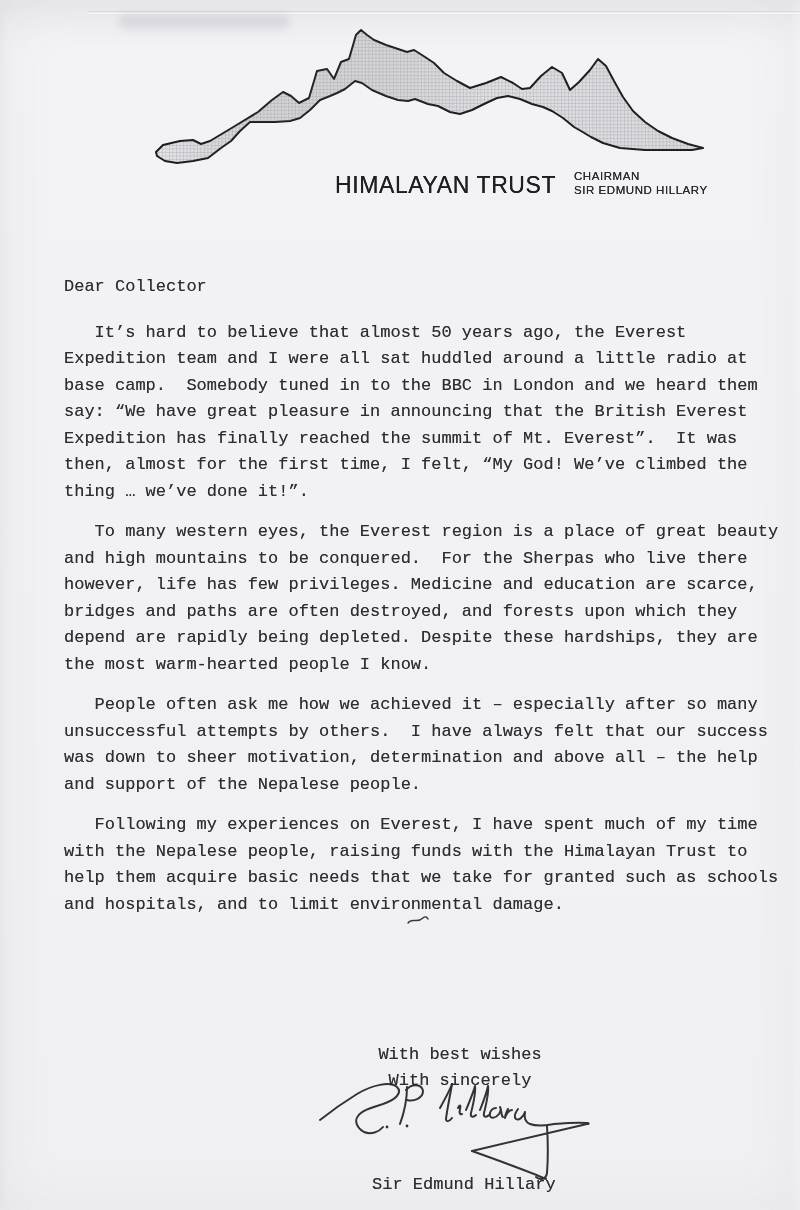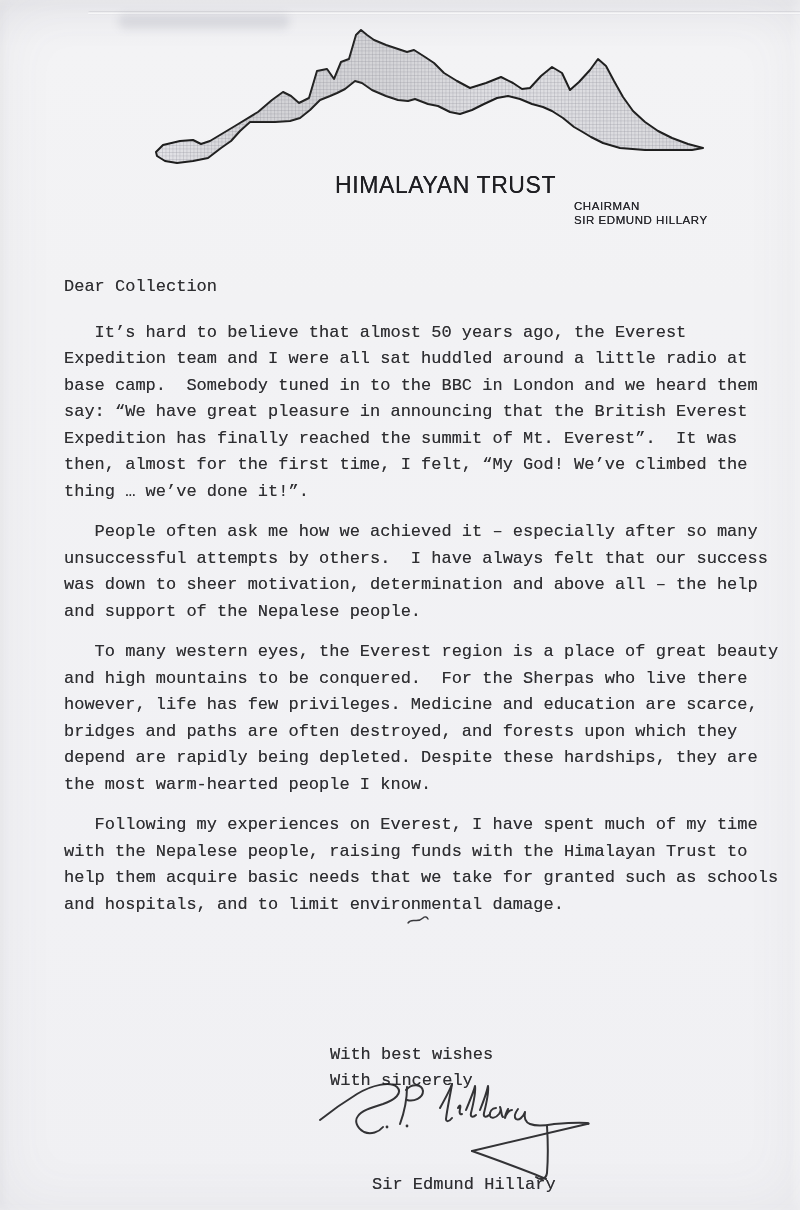--- a/index.html
+++ b/index.html
@@ -25,38 +25,38 @@
     border-radius:8px;filter:blur(4px);opacity:.5;
   }
   .mountain{position:absolute;left:148px;top:26px;width:565px;height:145px;}
   .org-title{
     position:absolute;left:335px;top:174px;
     font-family:Liberation Sans, sans-serif;
     font-size:23px;line-height:1;letter-spacing:.6px;
     color:#1f1f23;text-shadow:0 0 .5px #1f1f23;
   }
   .chairman{
-    position:absolute;left:574px;top:200px;
+    position:absolute;left:574px;top:170px;
     font-family:"Liberation Sans",sans-serif;
     font-size:11.5px;line-height:13.5px;letter-spacing:.55px;
     color:#29292e;text-shadow:0 0 .3px #29292e;
   }
   .body-text{
     position:absolute;left:64px;top:274px;width:712px;
     font-size:17px;line-height:26.5px;
     text-shadow:0 0 .5px rgba(44,44,48,.6);
   }
   .body-text pre{
     margin:0;font:inherit;white-space:pre;
   }
   .salutation{margin-bottom:19px !important;}
   .para{margin-bottom:14px !important;}
   .closing{
     position:absolute;left:330px;top:1042px;width:260px;
-    font-size:17px;line-height:26px;
+    text-align:center;font-size:17px;line-height:26px;
     text-shadow:0 0 .5px rgba(44,44,48,.6);
   }
   .signature{position:absolute;left:300px;top:1074px;width:320px;height:122px;z-index:2;}
   .typed-name{
     position:absolute;left:372px;top:1175px;
     font-size:17px;line-height:20px;
     text-shadow:0 0 .5px rgba(44,44,48,.6);
   }
   .pen-mark{position:absolute;left:406px;top:915px;width:26px;height:12px;}
 </style>
@@ -89,38 +89,38 @@
   </svg>
 
   <div class="org-title">HIMALAYAN TRUST</div>
 
   <div class="chairman">
     <div>CHAIRMAN</div>
     <div>SIR EDMUND HILLARY</div>
   </div>
 
   <div class="body-text">
-    <pre class="salutation">Dear Collection</pre>
+    <pre class="salutation">Dear Collector</pre>
     <pre class="para">   It’s hard to believe that almost 50 years ago, the Everest
 Expedition team and I were all sat huddled around a little radio at
 base camp.  Somebody tuned in to the BBC in London and we heard them
 say: “We have great pleasure in announcing that the British Everest
 Expedition has finally reached the summit of Mt. Everest”.  It was
 then, almost for the first time, I felt, “My God! We’ve climbed the
 thing … we’ve done it!”.</pre>
-    <pre class="para">   People often ask me how we achieved it – especially after so many
-unsuccessful attempts by others.  I have always felt that our success
-was down to sheer motivation, determination and above all – the help
-and support of the Nepalese people.</pre>
     <pre class="para">   To many western eyes, the Everest region is a place of great beauty
 and high mountains to be conquered.  For the Sherpas who live there
 however, life has few privileges. Medicine and education are scarce,
 bridges and paths are often destroyed, and forests upon which they
 depend are rapidly being depleted. Despite these hardships, they are
 the most warm-hearted people I know.</pre>
+    <pre class="para">   People often ask me how we achieved it – especially after so many
+unsuccessful attempts by others.  I have always felt that our success
+was down to sheer motivation, determination and above all – the help
+and support of the Nepalese people.</pre>
     <pre class="para">   Following my experiences on Everest, I have spent much of my time
 with the Nepalese people, raising funds with the Himalayan Trust to
 help them acquire basic needs that we take for granted such as schools
 and hospitals, and to limit environmental damage.</pre>
   </div>
 
   <svg class="pen-mark" viewBox="0 0 24 12" xmlns="http://www.w3.org/2000/svg" aria-hidden="true">
     <path d="M1,8 C5,2 10,9 16,3 C18,1 20,2 21,4" fill="none" stroke="#3a3a3e" stroke-width="1.4" stroke-linecap="round"></path>
   </svg>
 

